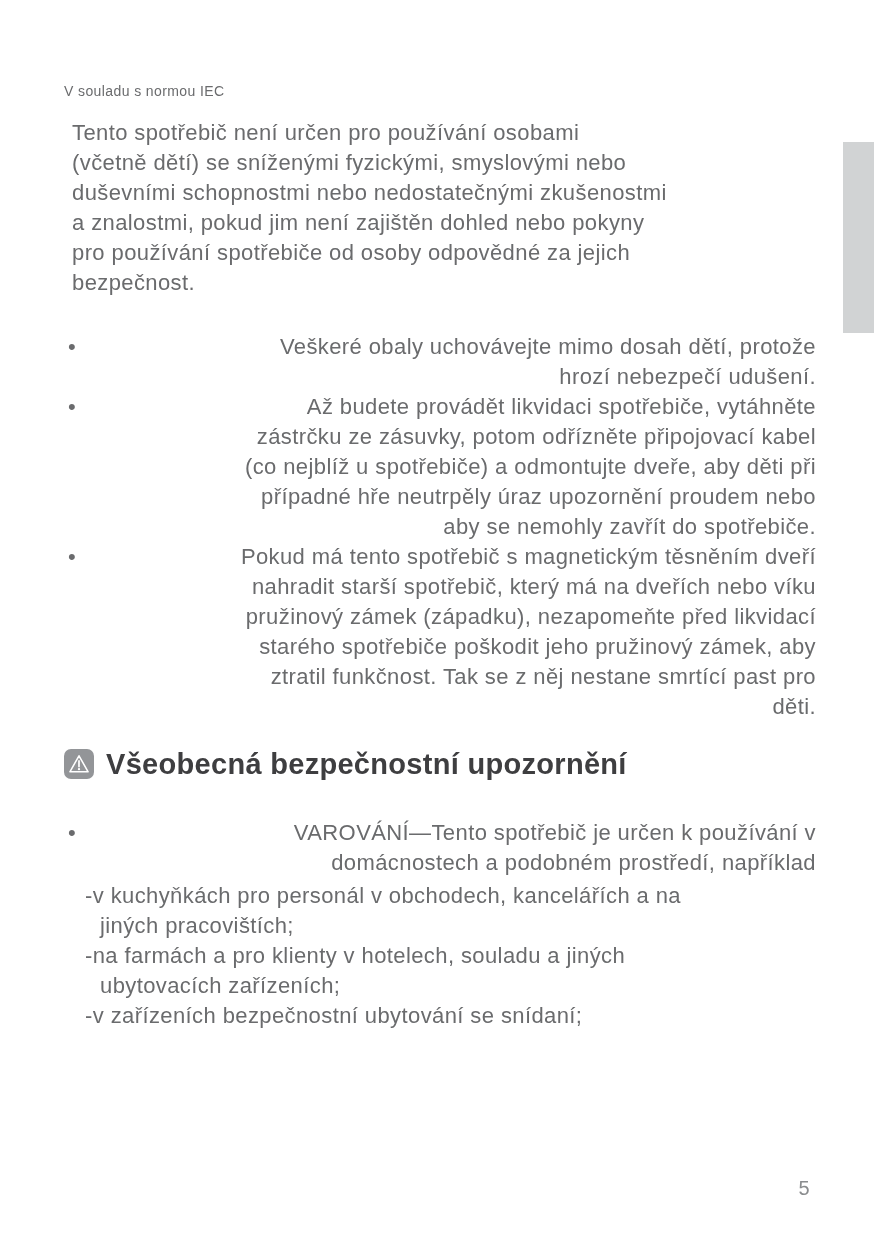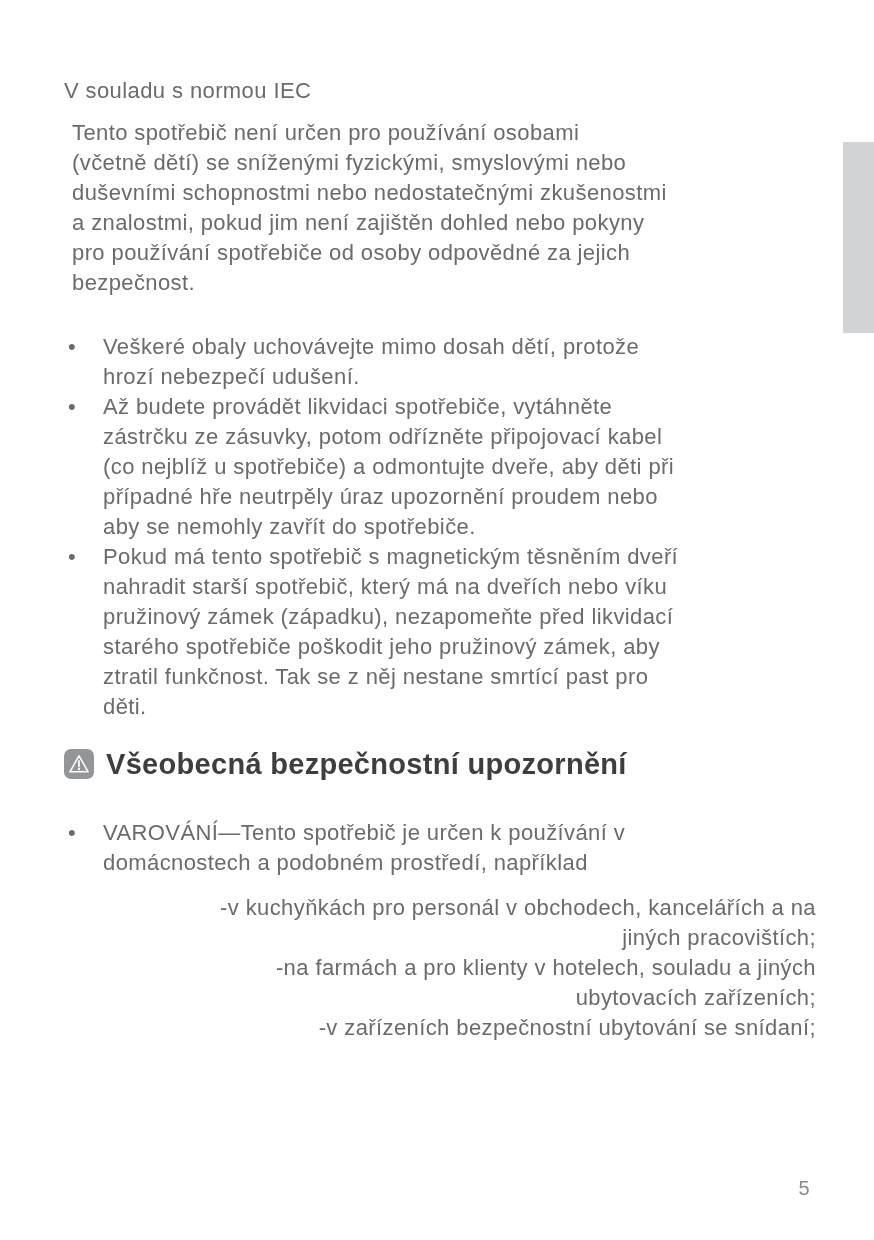--- a/index.html
+++ b/index.html
@@ -23,31 +23,32 @@
     width: 752px;
     font-size: 22px;
     line-height: 30px;
     letter-spacing: 0.4px;
     font-weight: 300;
   }
   .pre { white-space: pre-line; }
 
   .intro-heading {
     margin: 0 0 12px 0;
-    font-size: 22px;
+    font-size: 14px;
     line-height: 30px;
     font-weight: 300;
     color: var(--body-text, #6a6b6d);
   }
   .intro-paragraph { margin: 8px; }
 
   ul.bullet-list {
     list-style: none;
     margin: 34px 0 0 0;
     padding: 0;
+    text-align: right;
   }
   ul.bullet-list > li {
     position: relative;
     padding-left: 39px;
     white-space: pre-line;
   }
   ul.bullet-list > li::before {
     content: "\2022";
     position: absolute;
     left: 4px;
@@ -74,21 +75,21 @@
   .section-heading .heading-text {
     font-size: 29px;
     line-height: 32px;
     font-weight: bold;
     letter-spacing: 0.3px;
     color: var(--heading-text, #3e3e40);
   }
 
   ul.warning-list { margin-top: 38px; }
 
-  .sub-list { margin-top: 15px; text-align: right; }
+  .sub-list { margin-top: 3px; }
   .sub-item {
     padding-left: 36px;
     text-indent: -15px;
     white-space: pre-line;
   }
 
   .side-tab {
     position: absolute;
     right: 0;
     top: 142px;

